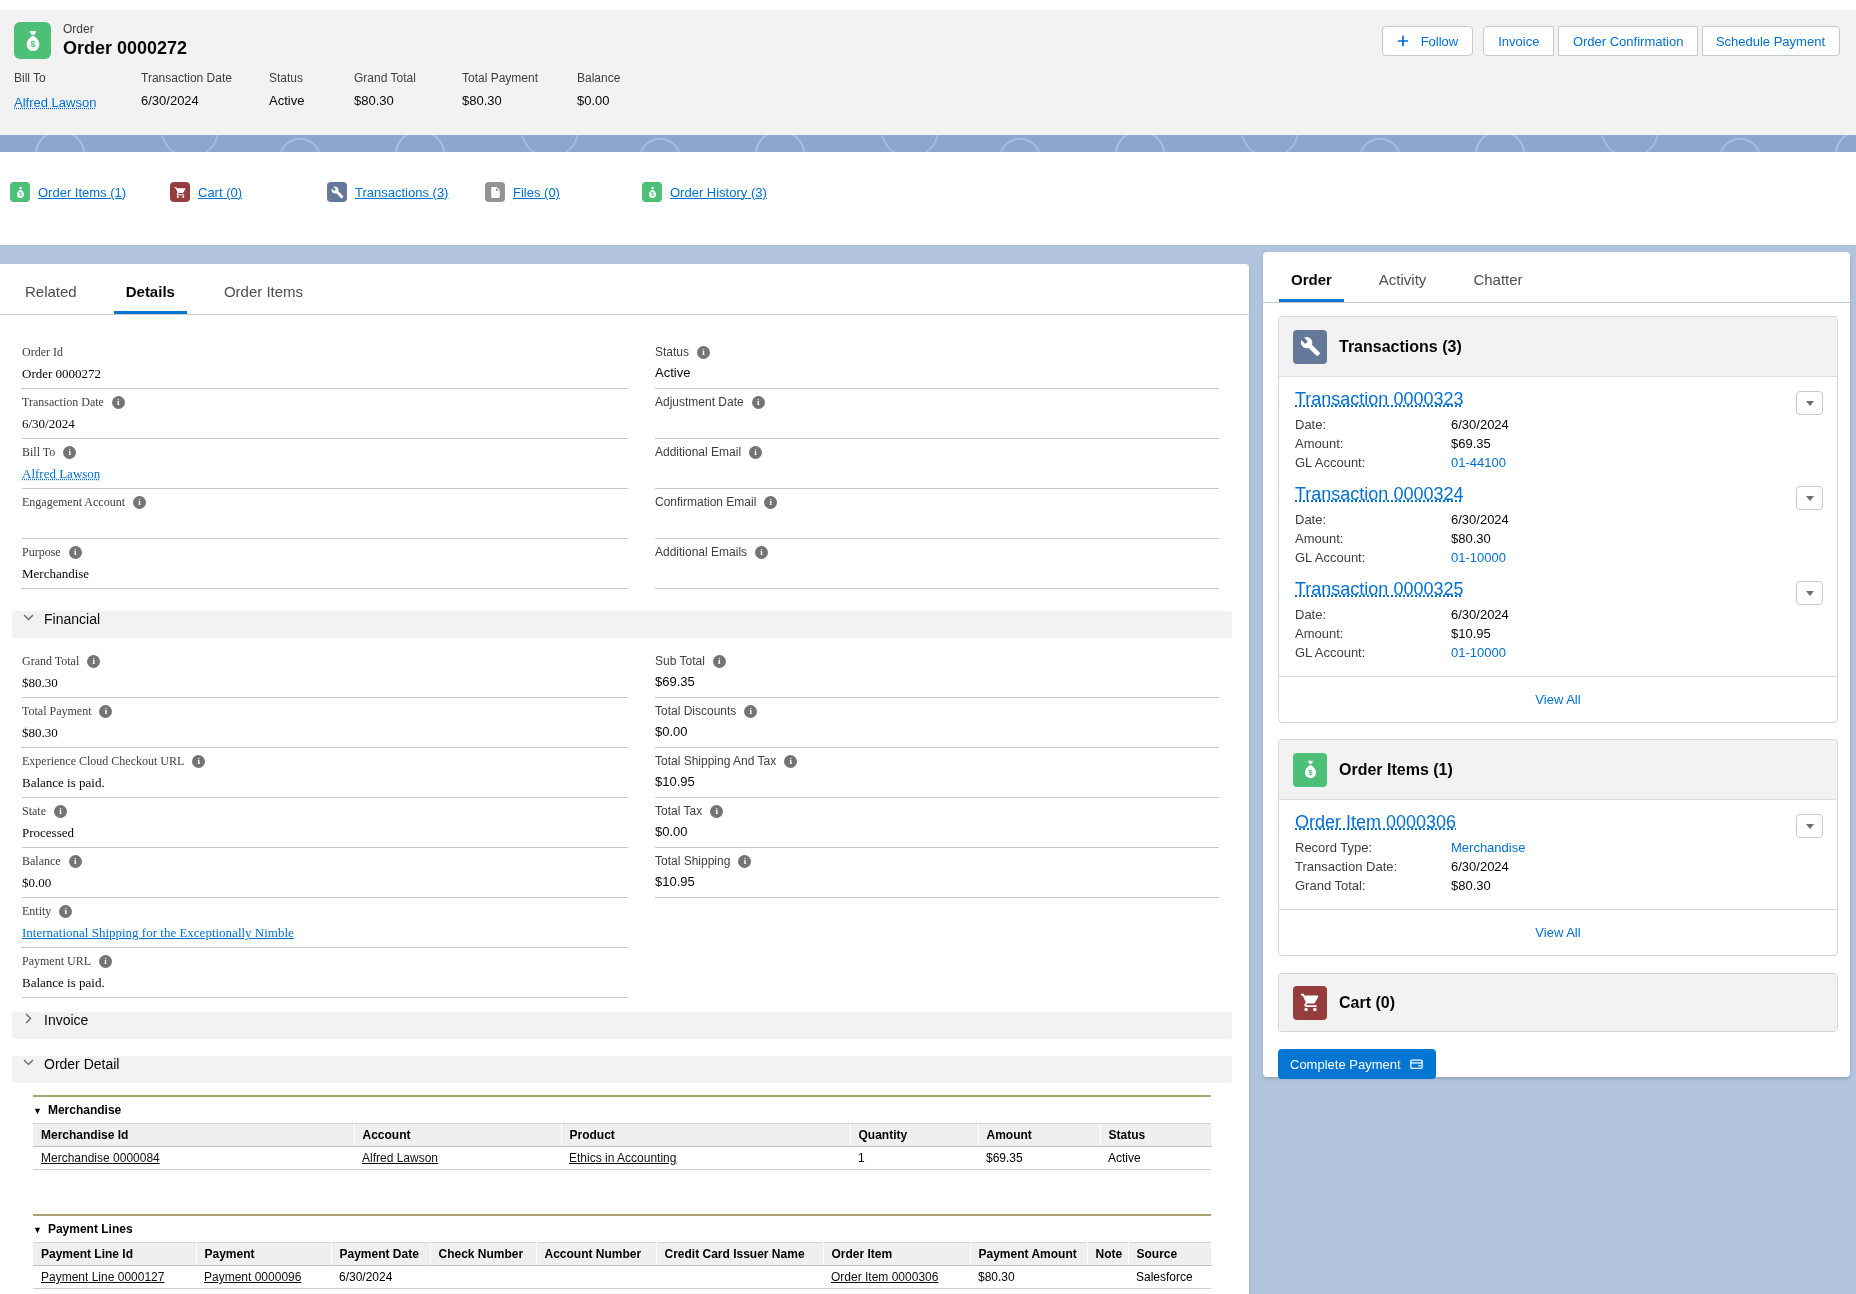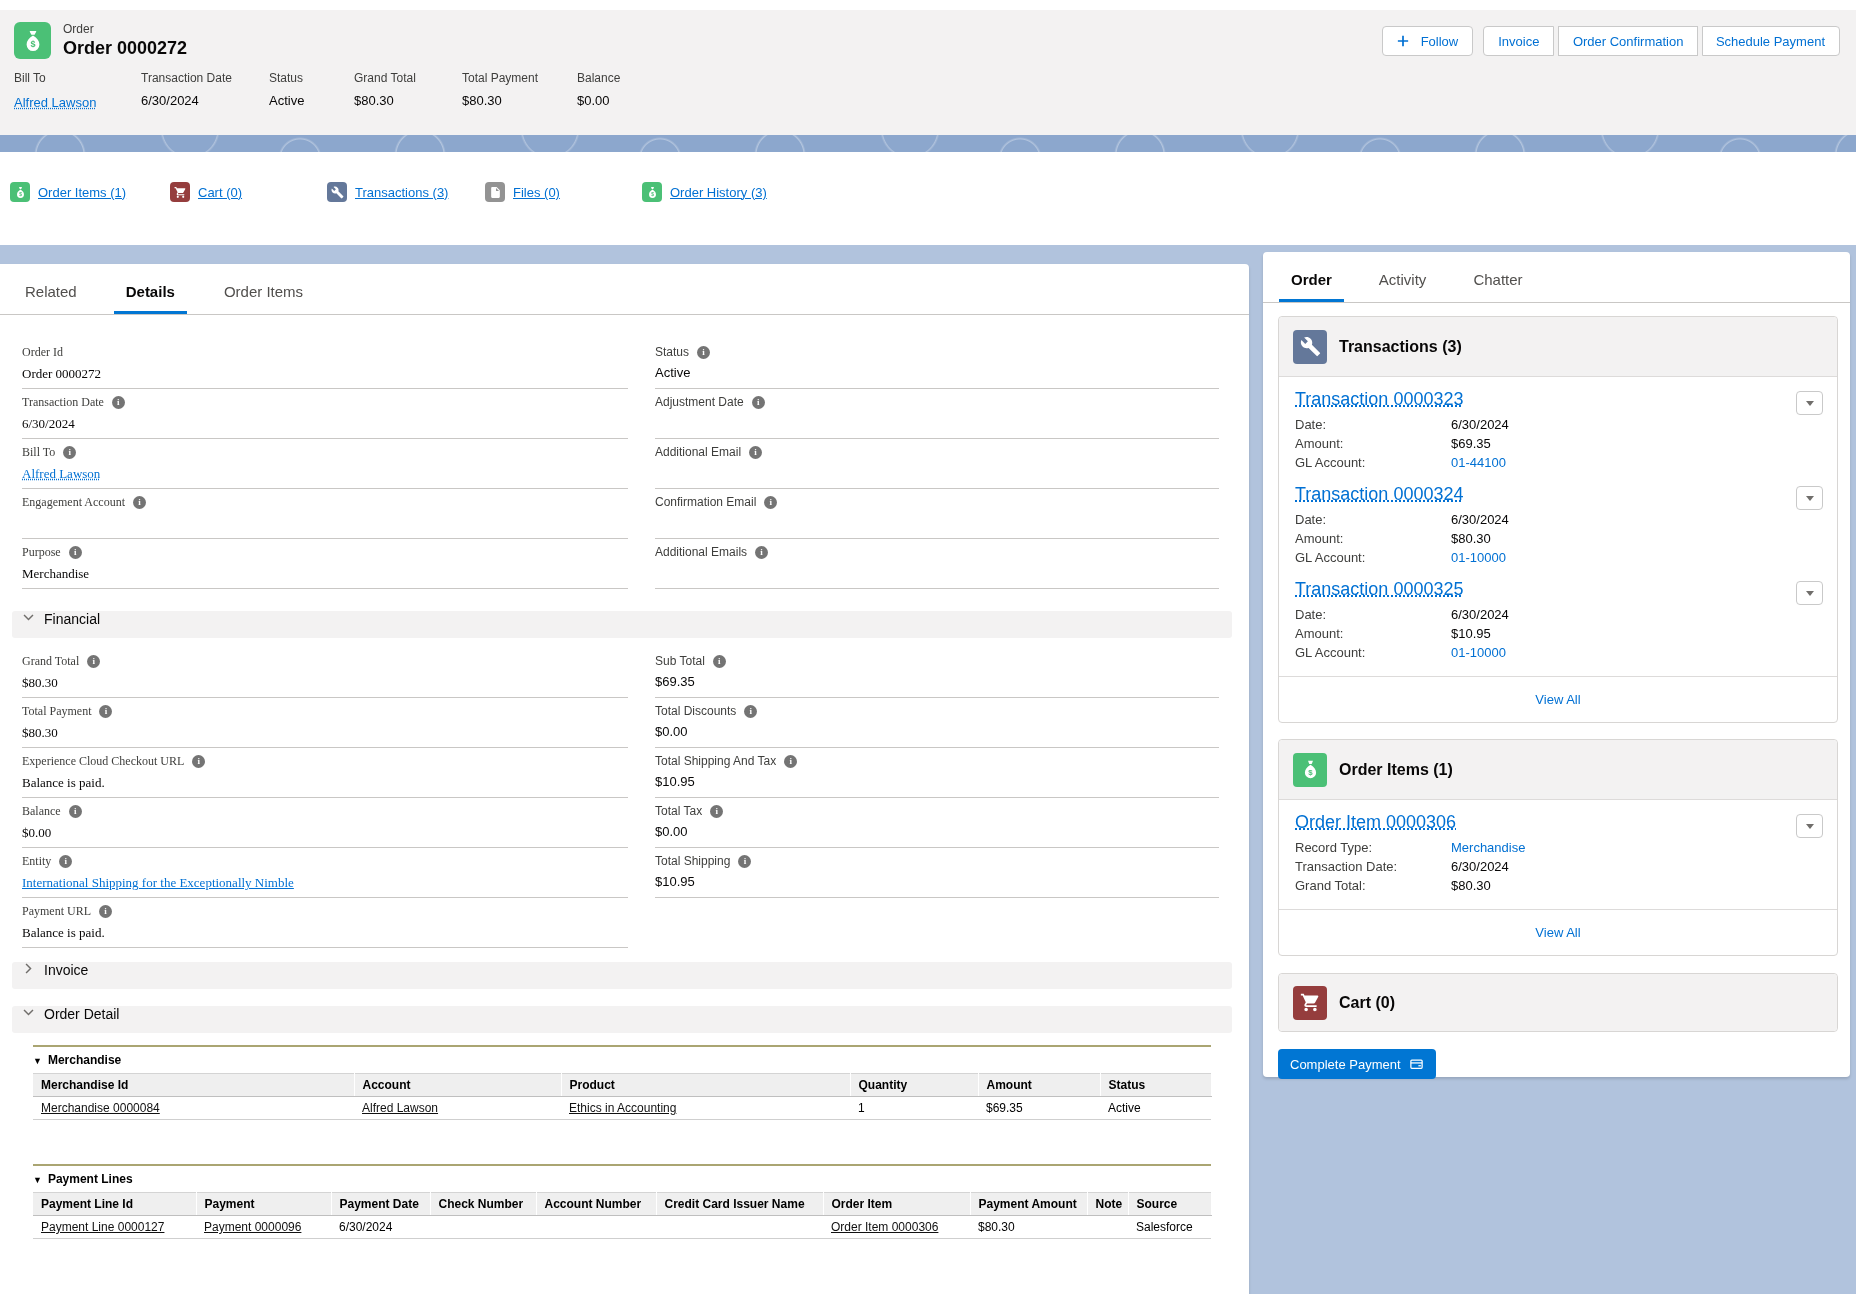--- a/index.html
+++ b/index.html
@@ -328,20 +328,27 @@
               <span class="info-icon"></span>
             </div>
           <div class="f-value">$80.30</div>
         </div>
         <div class="field">
           <div class="f-label">
               <span>Experience Cloud Checkout URL</span>
               <span class="info-icon"></span>
             </div>
           <div class="f-value">Balance is paid.</div>
+        </div>
+        <div class="field">
+          <div class="f-label">
+              <span>State</span>
+              <span class="info-icon"></span>
+            </div>
+          <div class="f-value">Processed</div>
         </div>
         <div class="field">
           <div class="f-label">
               <span>Balance</span>
               <span class="info-icon"></span>
             </div>
           <div class="f-value">$0.00</div>
         </div>
         <div class="field">
           <div class="f-label">

